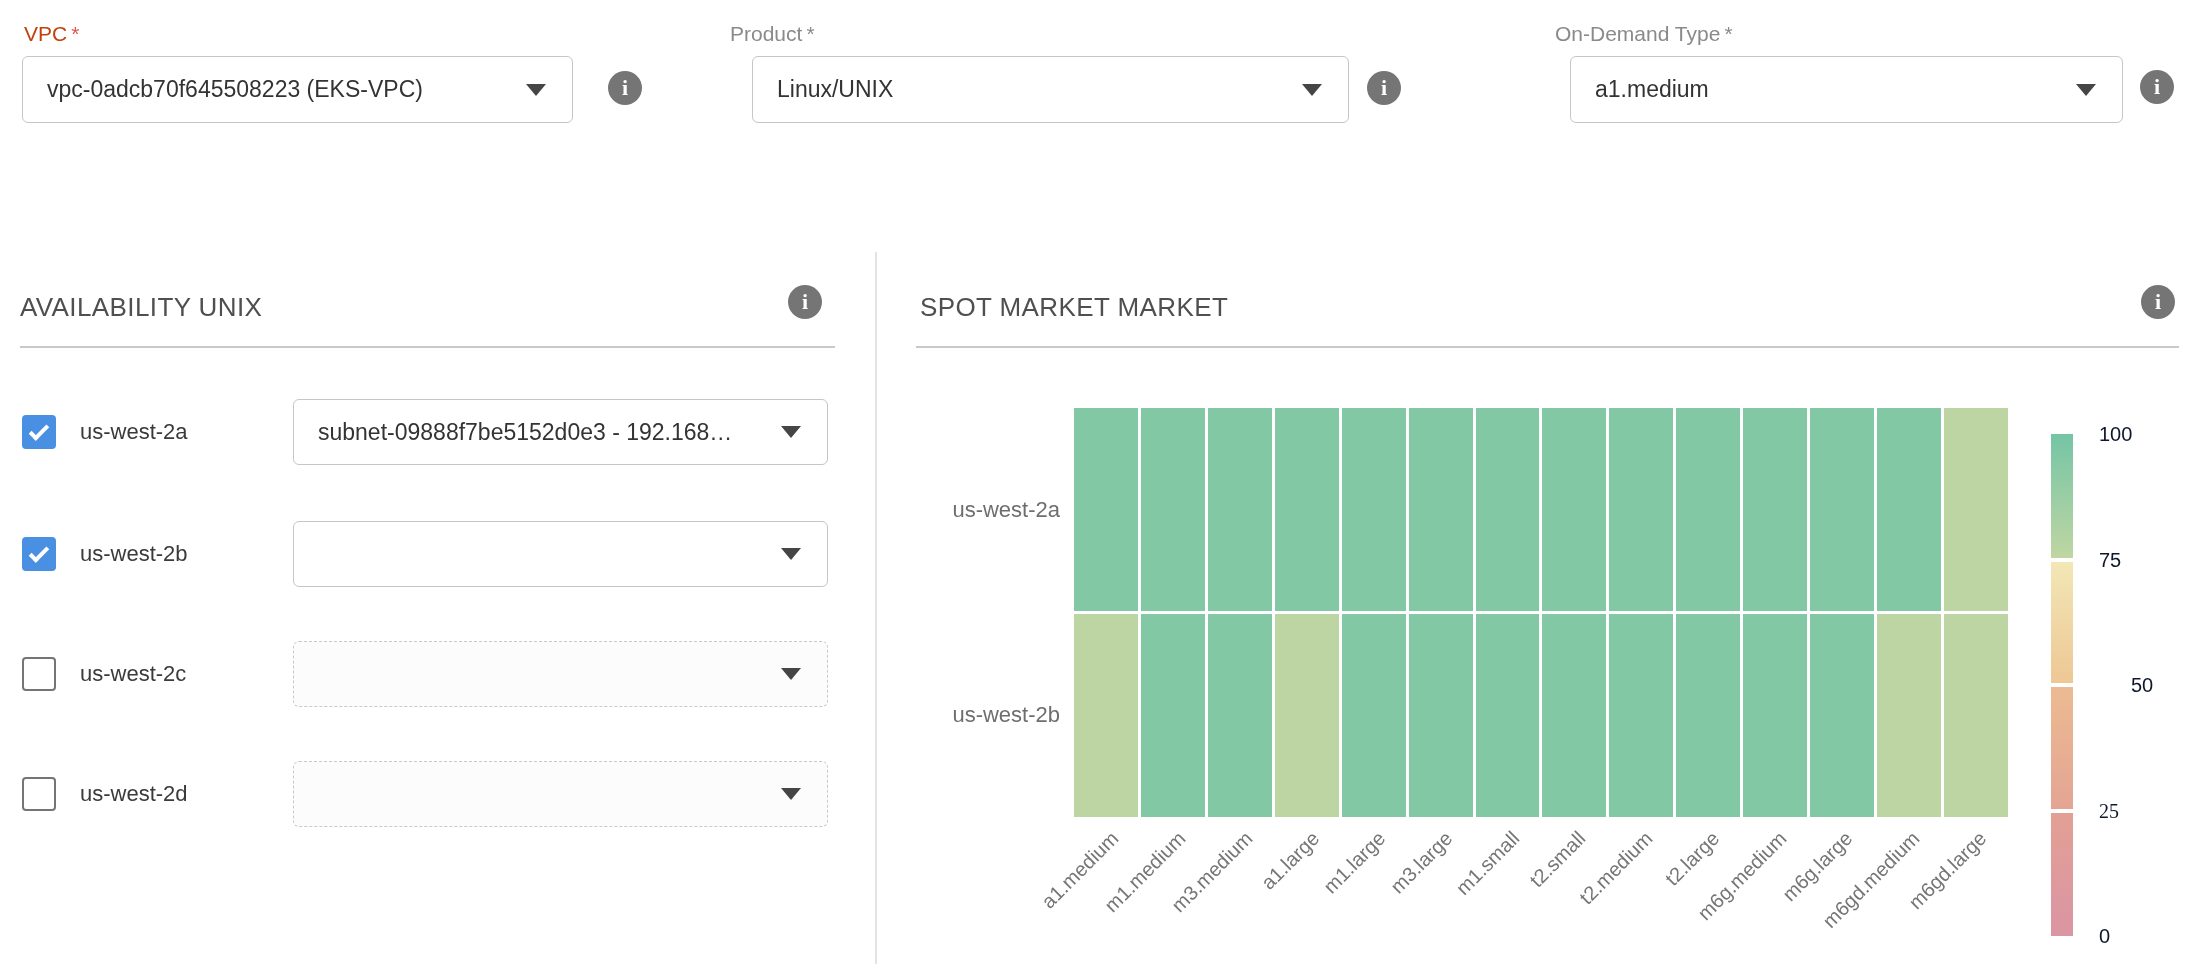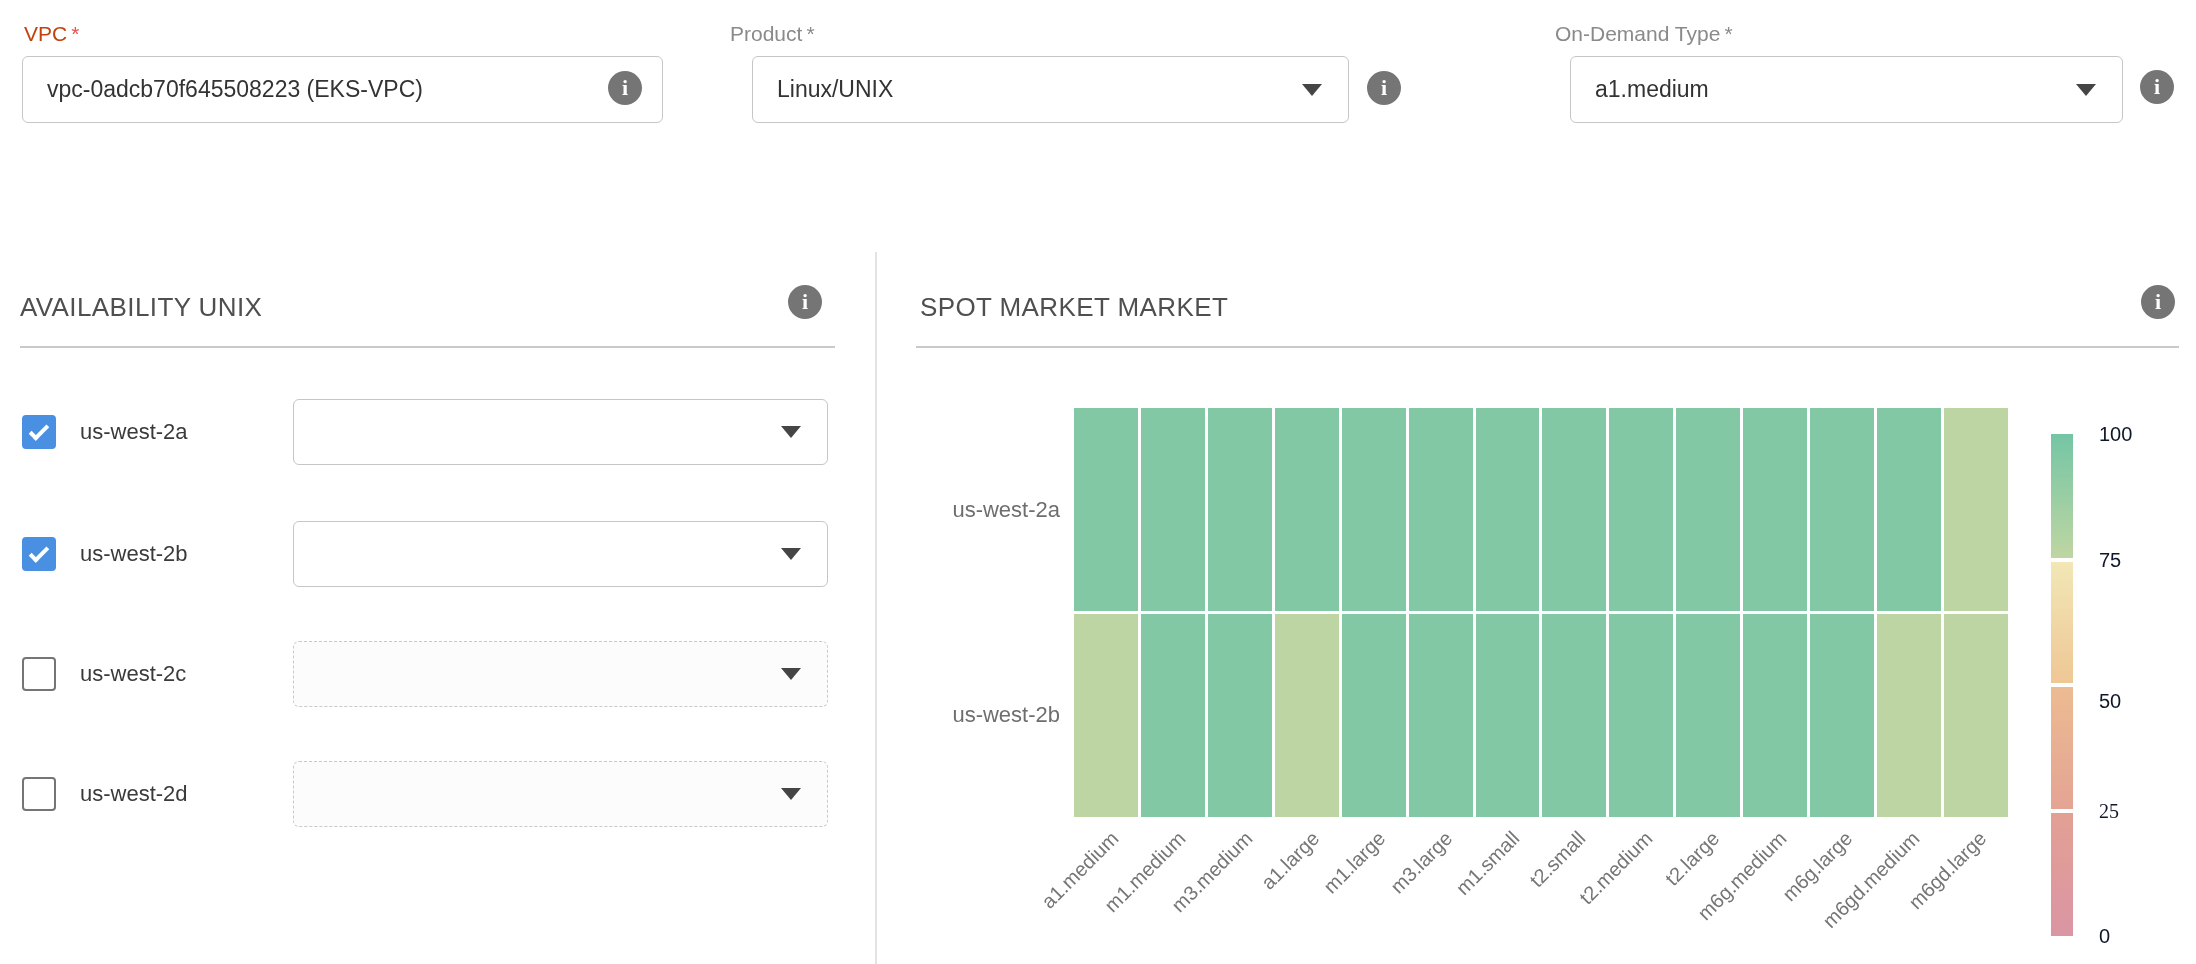--- a/index.html
+++ b/index.html
@@ -48,21 +48,21 @@
     width:34px; height:34px; border-radius:50%;
     background:#757575; color:#fff;
     font-family:"Liberation Serif", serif;
     font-weight:bold; font-size:22px;
     display:flex; align-items:center; justify-content:center;
     cursor:pointer;
   }
 
   
   #vpc-label { left:24px; top:22px; }
-  #vpc-select { left:22px; top:56px; width:641px; height:67px; }
+  #vpc-select { left:22px; top:56px; width:551px; height:67px; }
   #vpc-info { left:608px; top:71px; }
 
   #product-label { left:710px; top:22px;margin-left:20px; }
   #product-select { left:752px; top:56px; width:597px; height:67px; }
   #product-info { left:1367px; top:71px; }
 
   #odt-label { left:1555px; top:22px; }
   #odt-select { left:1570px; top:56px; width:553px; height:67px; }
   #odt-info { left:2140px; top:70px; }
 
@@ -168,20 +168,21 @@
 <div class="section-title" id="sms-title">SPOT MARKET MARKET</div>
 <div class="info-circle" id="sms-info">i</div>
 <div class="h-divider" id="sms-divider"></div>
 
 <div class="az-row" style="top:399px">
   <span class="checkbox checked">
       <span class="check"></span>
     </span>
   <span class="az-label">us-west-2a</span>
   <div class="select-box az-select">
+    <span class="select-value">subnet-09888f7be5152d0e3 - 192.168…</span>
     <span class="caret"></span>
   </div>
 </div>
 
 <div class="az-row" style="top:521px">
   <span class="checkbox checked">
       <span class="check"></span>
     </span>
   <span class="az-label">us-west-2b</span>
   <div class="select-box az-select">
@@ -258,15 +259,15 @@
   </div>
 <div id="colorbar">
     <div style="position: absolute; left: 0px; right: 0px; top: 0px; height: 123.5px; background: linear-gradient(rgb(116, 197, 165), rgb(191, 214, 162));"></div>
     <div style="position: absolute; left: 0px; right: 0px; top: 127.5px; height: 121.5px; background: linear-gradient(rgb(242, 231, 182), rgb(238, 199, 149));"></div>
     <div style="position: absolute; left: 0px; right: 0px; top: 253px; height: 121.5px; background: linear-gradient(rgb(236, 187, 146), rgb(228, 164, 148));"></div>
     <div style="position: absolute; left: 0px; right: 0px; top: 378.5px; height: 123.5px; background: linear-gradient(rgb(226, 160, 148), rgb(218, 149, 163));"></div>
   </div>
 
 <div class="cb-tick" style="top: 421px;">100</div>
 <div class="cb-tick" style="top: 546.5px;">75</div>
-<div class="cb-tick" style="top: 688px;">50</div>
+<div class="cb-tick" style="top: 672px; margin-left: 32px;">50</div>
 <div class="cb-tick" style="top: 797.5px; font-family: Liberation Serif, serif;">25</div>
 <div class="cb-tick" style="top: 923px;">0</div>
 
 </body></html>

